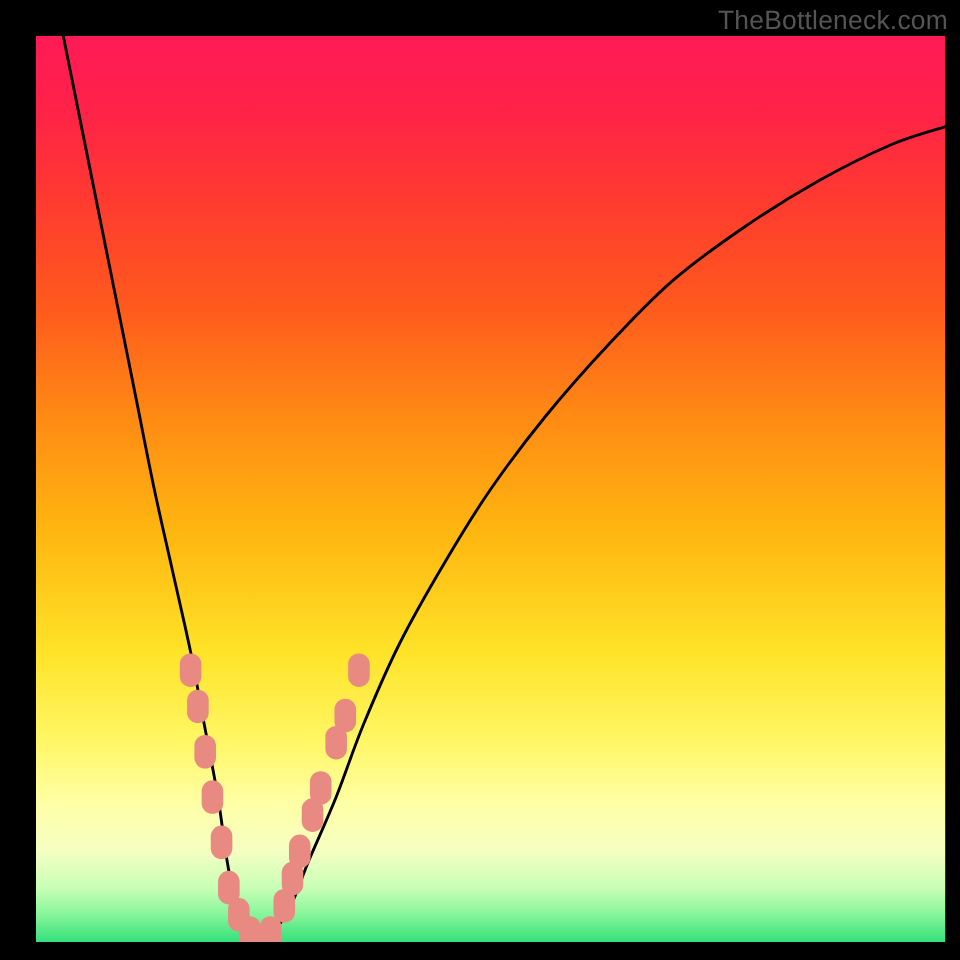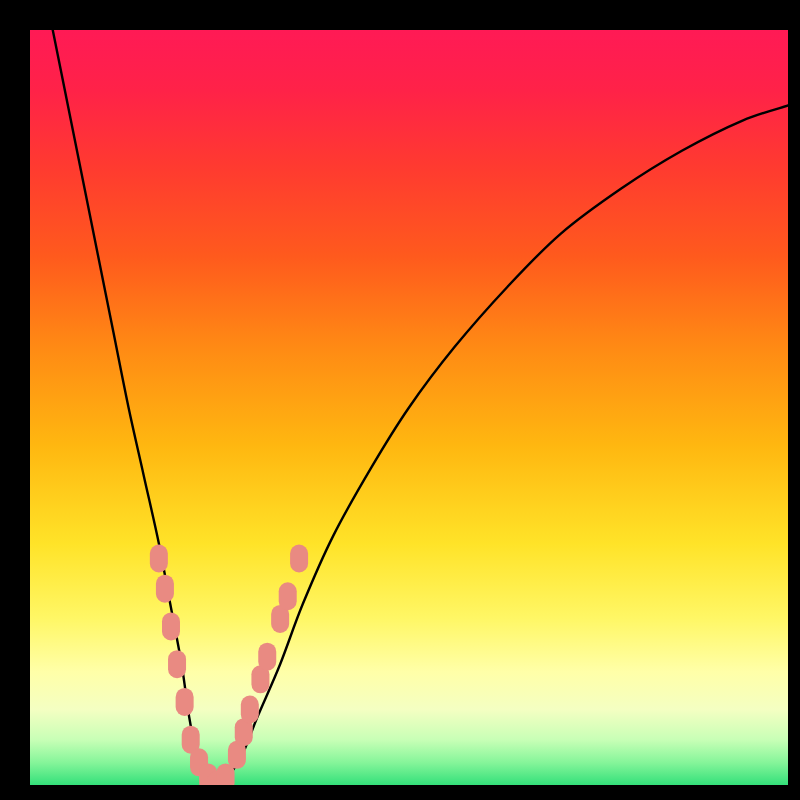--- a/index.html
+++ b/index.html
@@ -94,13 +94,14 @@
           <rect x="210.82" y="665.50" width="18" height="28" rx="9" ry="9" fill="#e98a82"></rect>
           <rect x="221.43" y="635.30" width="18" height="28" rx="9" ry="9" fill="#e98a82"></rect>
           <rect x="228.25" y="612.65" width="18" height="28" rx="9" ry="9" fill="#e98a82"></rect>
           <rect x="241.14" y="574.90" width="18" height="28" rx="9" ry="9" fill="#e98a82"></rect>
           <rect x="248.72" y="552.25" width="18" height="28" rx="9" ry="9" fill="#e98a82"></rect>
           <rect x="260.09" y="514.50" width="18" height="28" rx="9" ry="9" fill="#e98a82"></rect>
         </g>
     </svg>
   </div>
 
+  <div class="attribution">TheBottleneck.com</div>
 </div>
 
 </body></html>

